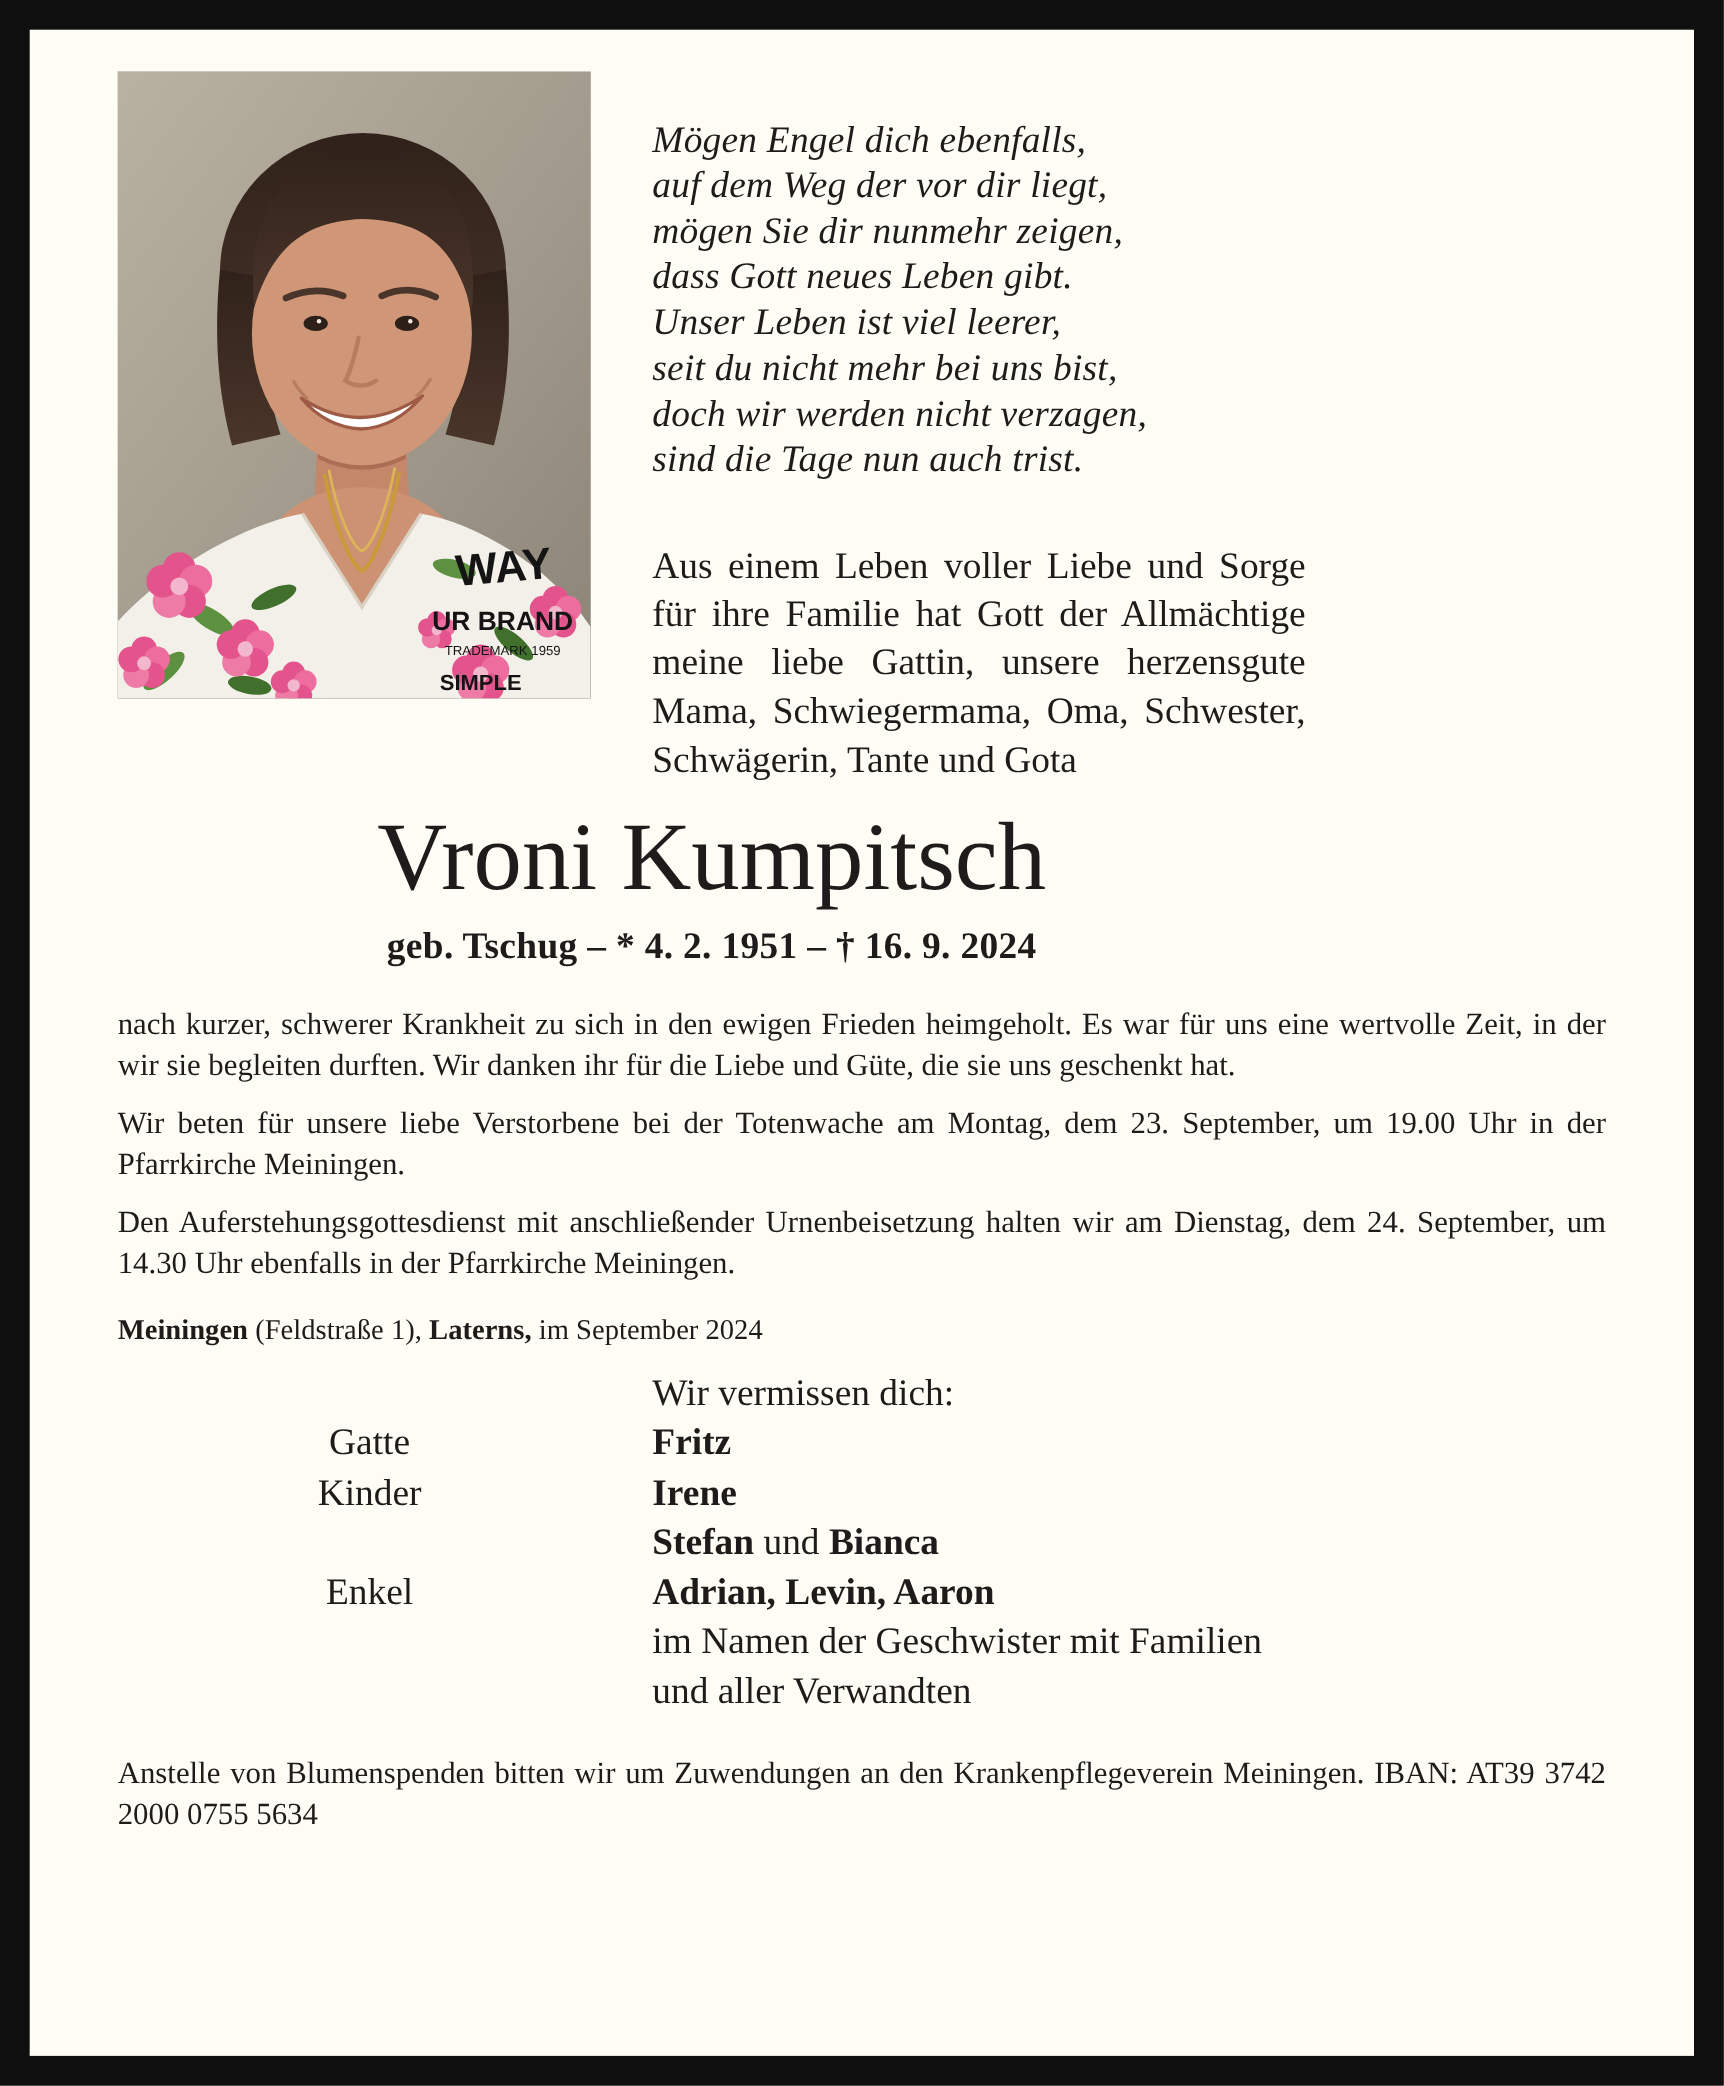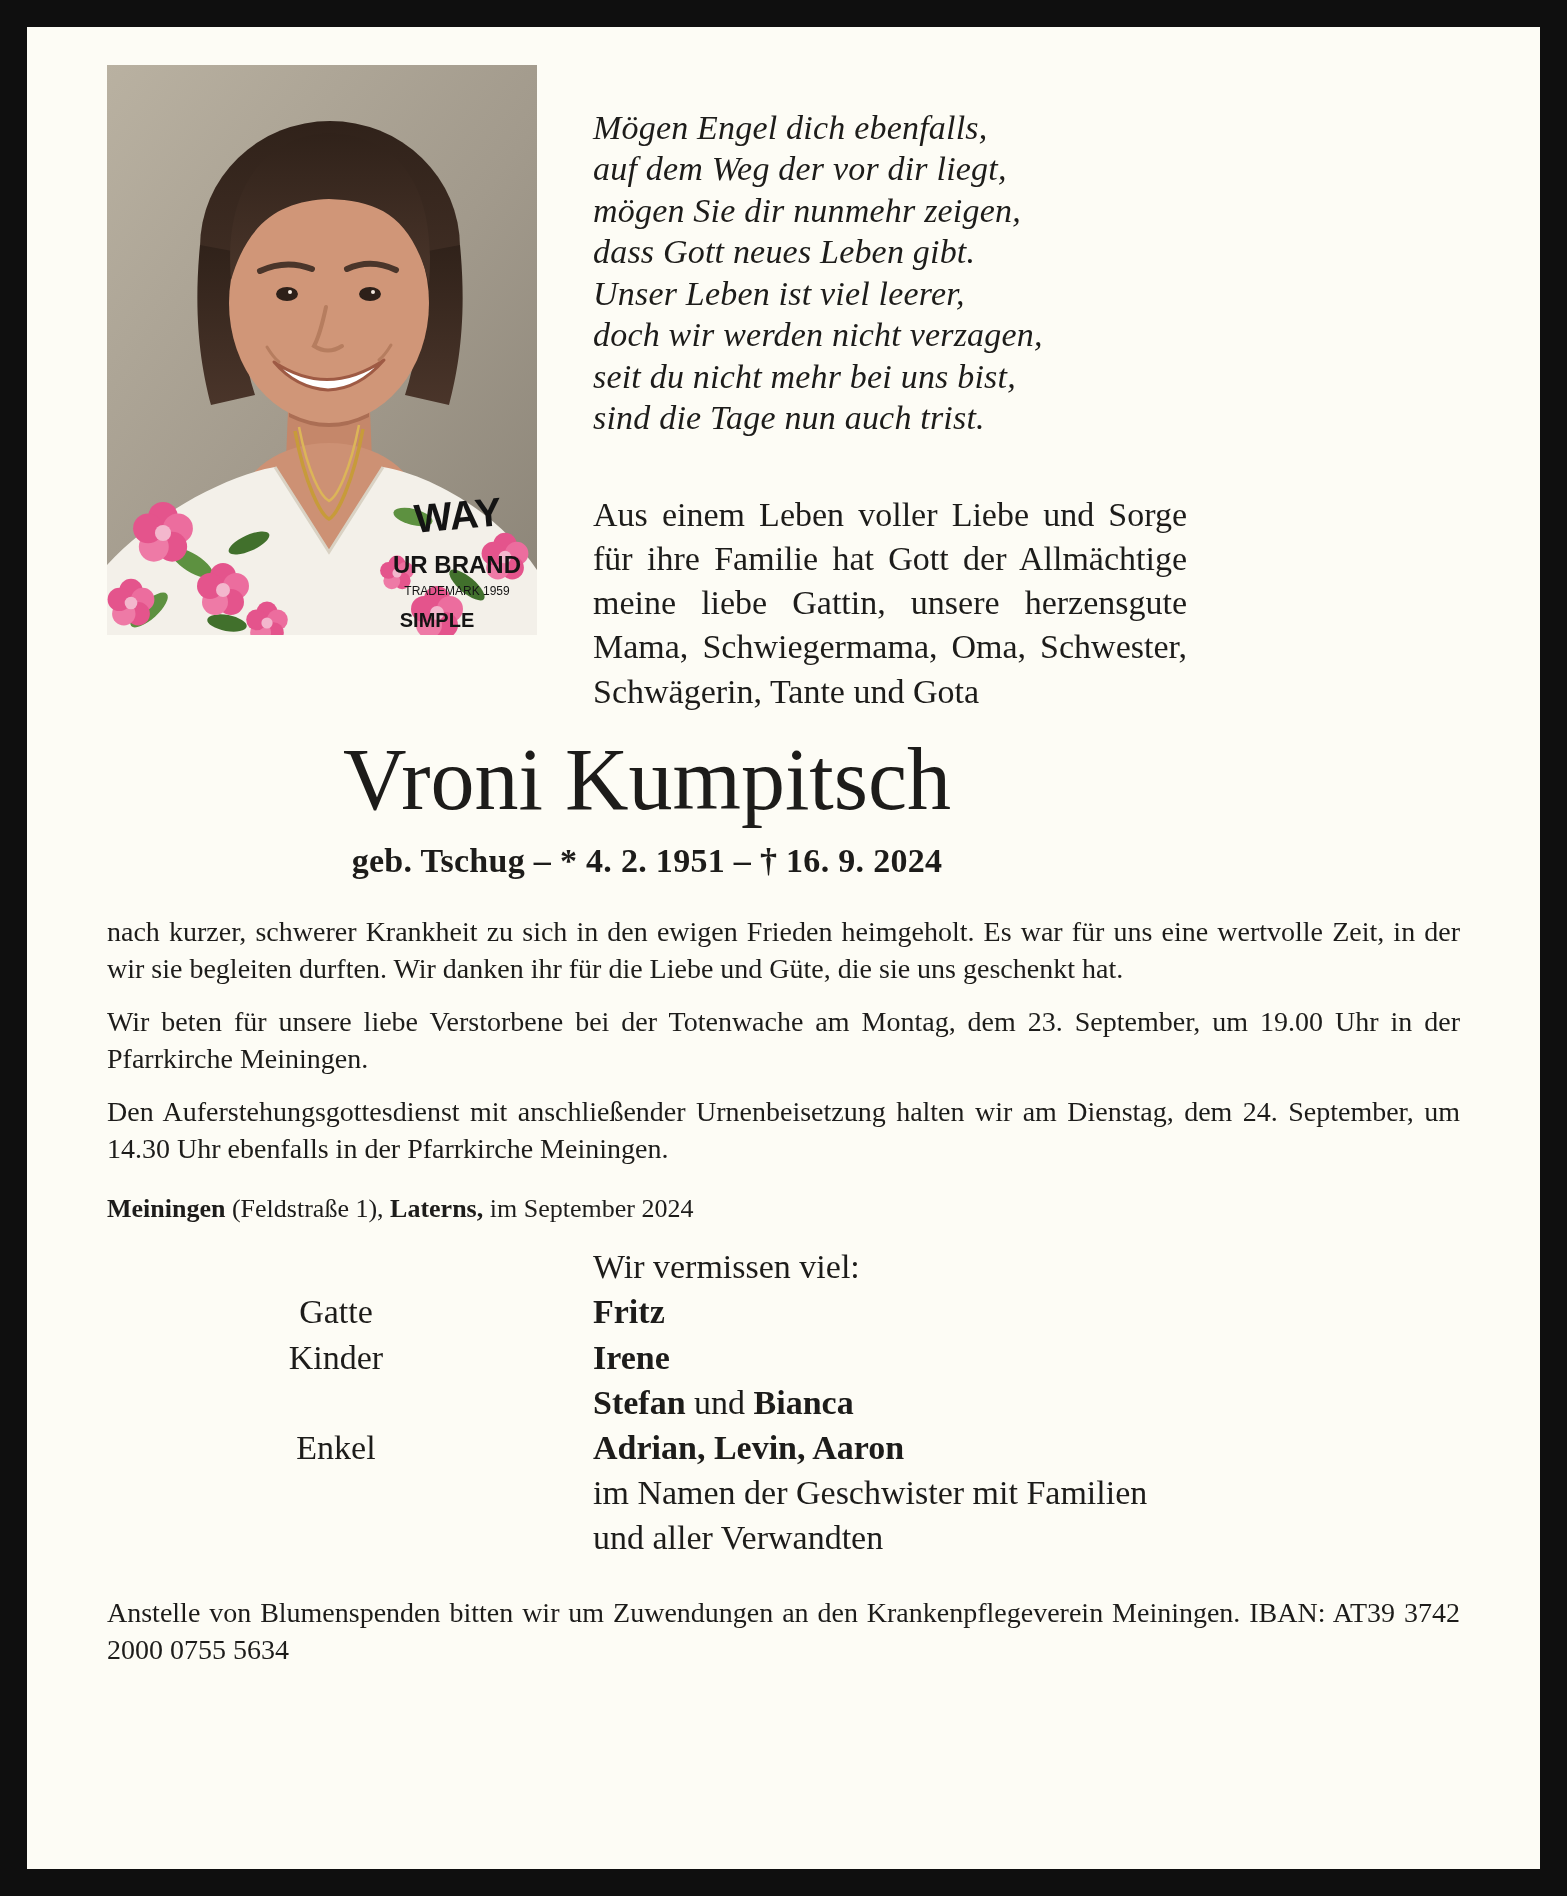--- a/index.html
+++ b/index.html
@@ -173,41 +173,41 @@
         </svg>
       </div>
 
       <div class="top-text">
         <div class="poem">
           <div>Mögen Engel dich ebenfalls,</div>
           <div>auf dem Weg der vor dir liegt,</div>
           <div>mögen Sie dir nunmehr zeigen,</div>
           <div>dass Gott neues Leben gibt.</div>
           <div>Unser Leben ist viel leerer,</div>
+          <div>seit du nicht mehr bei uns bist,</div>
           <div>doch wir werden nicht verzagen,</div>
-          <div>seit du nicht mehr bei uns bist,</div>
           <div>sind die Tage nun auch trist.</div>
         </div>
         <p class="intro">Aus einem Leben voller Liebe und Sorge für ihre Familie hat Gott der Allmächtige meine liebe Gattin, unsere herzensgute Mama, Schwiegermama, Oma, Schwester, Schwägerin, Tante und Gota</p>
       </div>
 
     </div>
 
     <h1 class="name centered">Vroni Kumpitsch</h1>
     <div class="dates centered">geb. Tschug – * 4. 2. 1951 – † 16. 9. 2024</div>
 
     <p class="body-par first-par">nach kurzer, schwerer Krankheit zu sich in den ewigen Frieden heimgeholt. Es war für uns eine wertvolle Zeit, in der wir sie begleiten durften. Wir danken ihr für die Liebe und Güte, die sie uns geschenkt hat.</p>
     <p class="body-par">Wir beten für unsere liebe Verstorbene bei der Totenwache am Montag, dem 23. September, um 19.00 Uhr in der Pfarrkirche Meiningen.</p>
     <p class="body-par">Den Auferstehungsgottesdienst mit anschließender Urnenbeisetzung halten wir am Dienstag, dem 24. September, um 14.30 Uhr ebenfalls in der Pfarrkirche Meiningen.</p>
 
     <p class="place-line"><span class="b">Meiningen</span><span> (Feldstraße 1), </span><span class="b">Laterns,</span><span> im September 2024</span></p>
 
     <div class="family">
       <div class="fam-label"></div>
-      <div class="fam-name">Wir vermissen viel:</div>
+      <div class="fam-name">Wir vermissen dich:</div>
     <div class="fam-label">Gatte</div>
         <div class="fam-name"><span class="b">Fritz</span></div>
         <div class="fam-label">Kinder</div>
         <div class="fam-name"><span class="b">Irene</span></div>
         <div class="fam-label"></div>
         <div class="fam-name"><span class="b">Stefan</span><span> und </span><span class="b">Bianca</span></div>
         <div class="fam-label">Enkel</div>
         <div class="fam-name"><span class="b">Adrian, Levin, Aaron</span></div>
         <div class="fam-label"></div>
         <div class="fam-name"><span>im Namen der Geschwister mit Familien</span></div>

